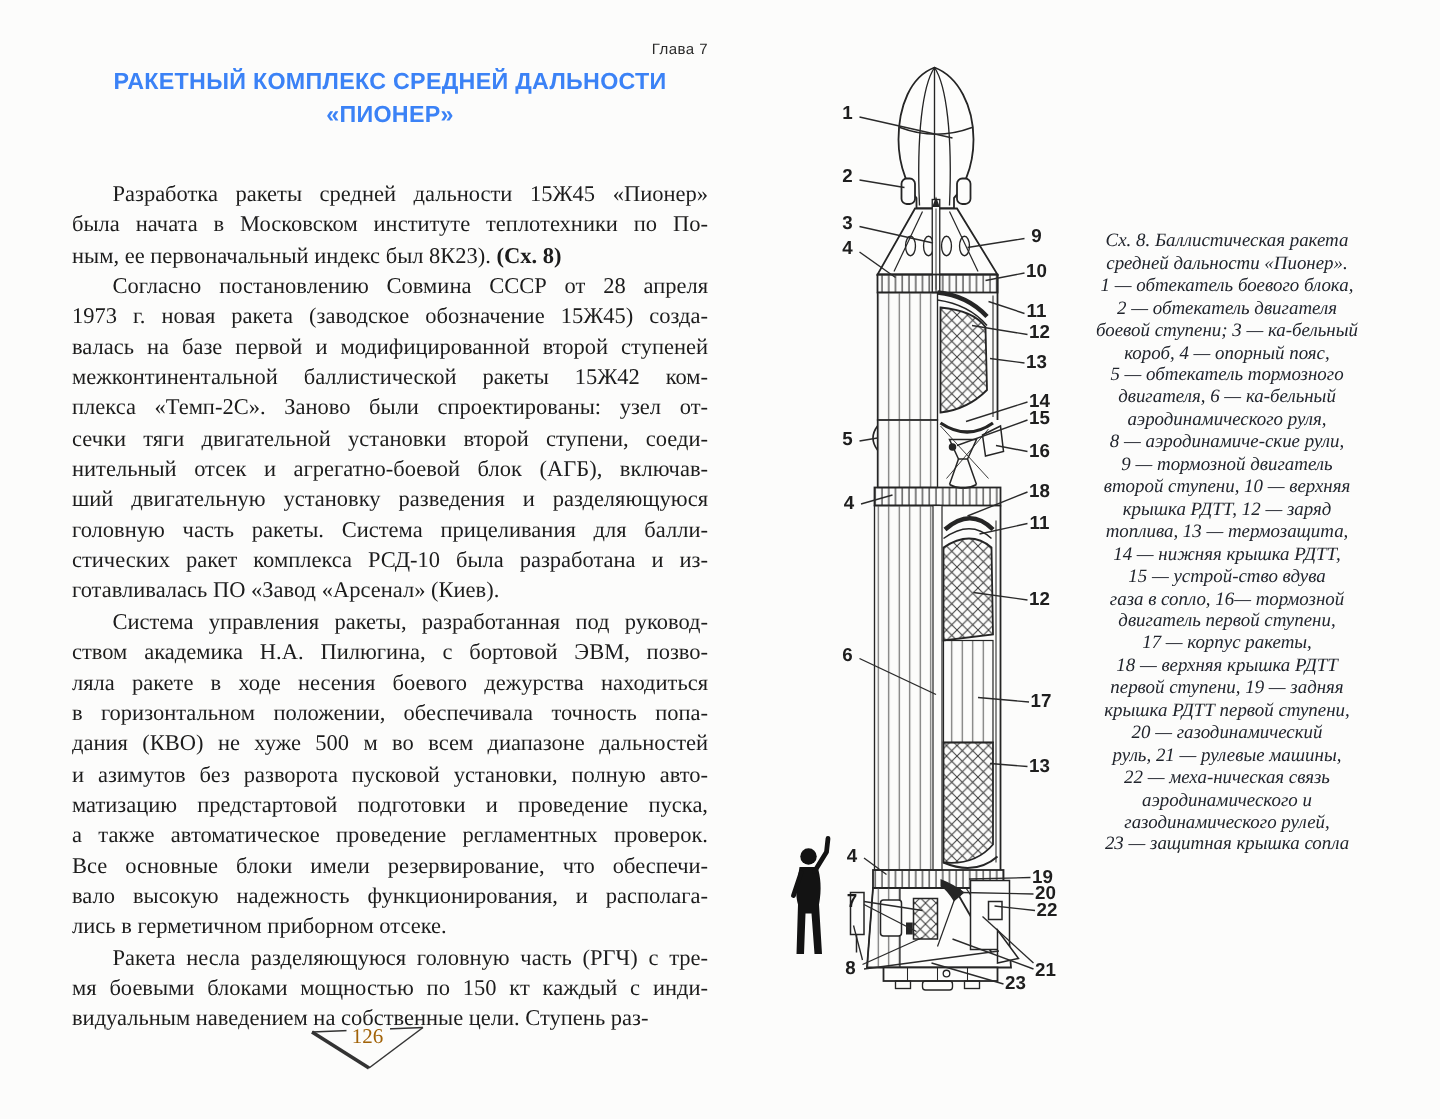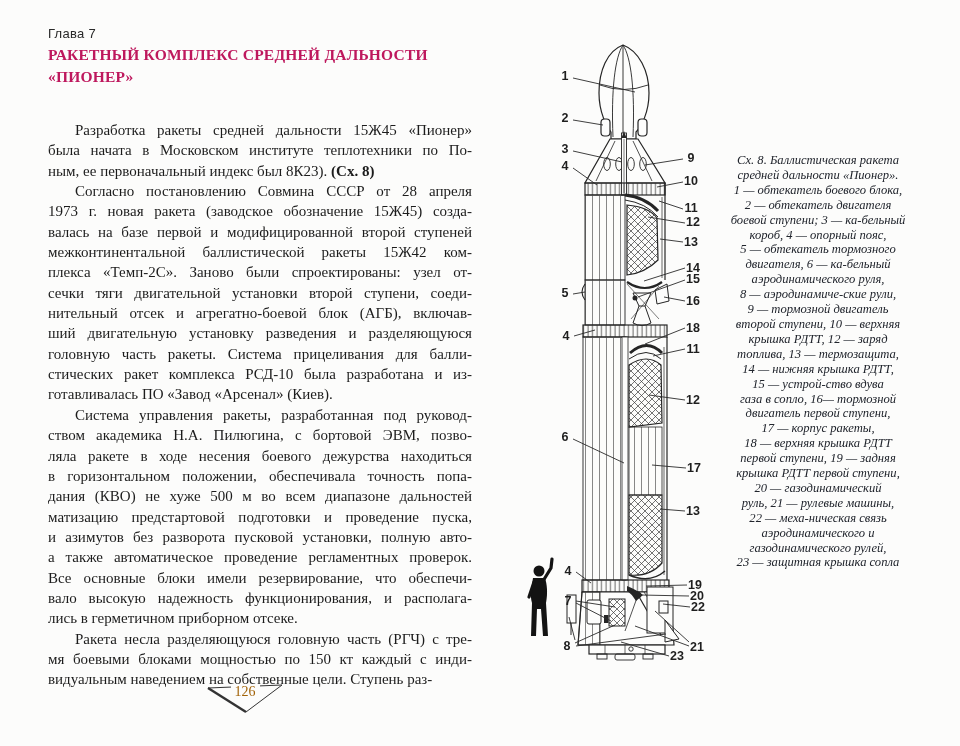--- a/index.html
+++ b/index.html
@@ -4,26 +4,26 @@
 <style>
   html,body { margin:0; padding:0; background:#ffffff; }
   .page {
     position:relative; width:960px; height:746px;
     background:#fcfcfb; overflow:hidden;
     font-family:"Liberation Serif", serif; color:#1c1c1c;
   }
   
   .text-col { position:absolute; left:48px; top:24px; width:424px; }
   .chapter {
-    text-align:left; font-family:"Liberation Sans", sans-serif;
-    font-size:13px; line-height:20px; letter-spacing:.3px; color:#2a2a2a;
+    text-align:right; font-family:"Liberation Sans", sans-serif;
+    font-size:10px; line-height:20px; letter-spacing:.3px; color:#2a2a2a;
   }
   .title {
-    font-family:Liberation Serif, serif;
-    font-weight:bold; font-size:15.5px; line-height:22px; letter-spacing:.2px; color:#be185d;
+    text-align:center; font-family:Liberation Sans, sans-serif;
+    font-weight:bold; font-size:15.5px; line-height:22px; letter-spacing:.2px; color:#3b82f6;
   }
   .body-text { margin-top:32px; }
   .para { margin:0; }
   .line { font-size:15px; line-height:20.35px; text-align:justify; white-space:normal; }
   .line:not(.last) { text-align-last:justify; }
   .line.first { text-indent:27px; }
   .line b { font-weight:bold; }
   
   .figure-svg { position:absolute; left:505px; top:35px; }
   .caption { position:absolute; left:720px; top:153px; width:196px; }
@@ -64,22 +64,22 @@
           <div class="line">головную часть ракеты. Система прицеливания для балли-</div>
           <div class="line">стических ракет комплекса РСД-10 была разработана и из-</div>
           <div class="line last">готавливалась ПО «Завод «Арсенал» (Киев).</div>
         </div>
         <div class="para">
           <div class="line first">Система управления ракеты, разработанная под руковод-</div>
           <div class="line">ством академика Н.А. Пилюгина, с бортовой ЭВМ, позво-</div>
           <div class="line">ляла ракете в ходе несения боевого дежурства находиться</div>
           <div class="line">в горизонтальном положении, обеспечивала точность попа-</div>
           <div class="line">дания (КВО) не хуже 500 м во всем диапазоне дальностей</div>
+          <div class="line">и азимутов без разворота пусковой установки, полную авто-</div>
           <div class="line">матизацию предстартовой подготовки и проведение пуска,</div>
-          <div class="line">и азимутов без разворота пусковой установки, полную авто-</div>
           <div class="line">а также автоматическое проведение регламентных проверок.</div>
           <div class="line">Все основные блоки имели резервирование, что обеспечи-</div>
           <div class="line">вало высокую надежность функционирования, и располага-</div>
           <div class="line last">лись в герметичном приборном отсеке.</div>
         </div>
         <div class="para">
           <div class="line first">Ракета несла разделяющуюся головную часть (РГЧ) с тре-</div>
           <div class="line">мя боевыми блоками мощностью по 150 кт каждый с инди-</div>
           <div class="line last">видуальным наведением на собственные цели. Ступень раз-</div>
         </div>

